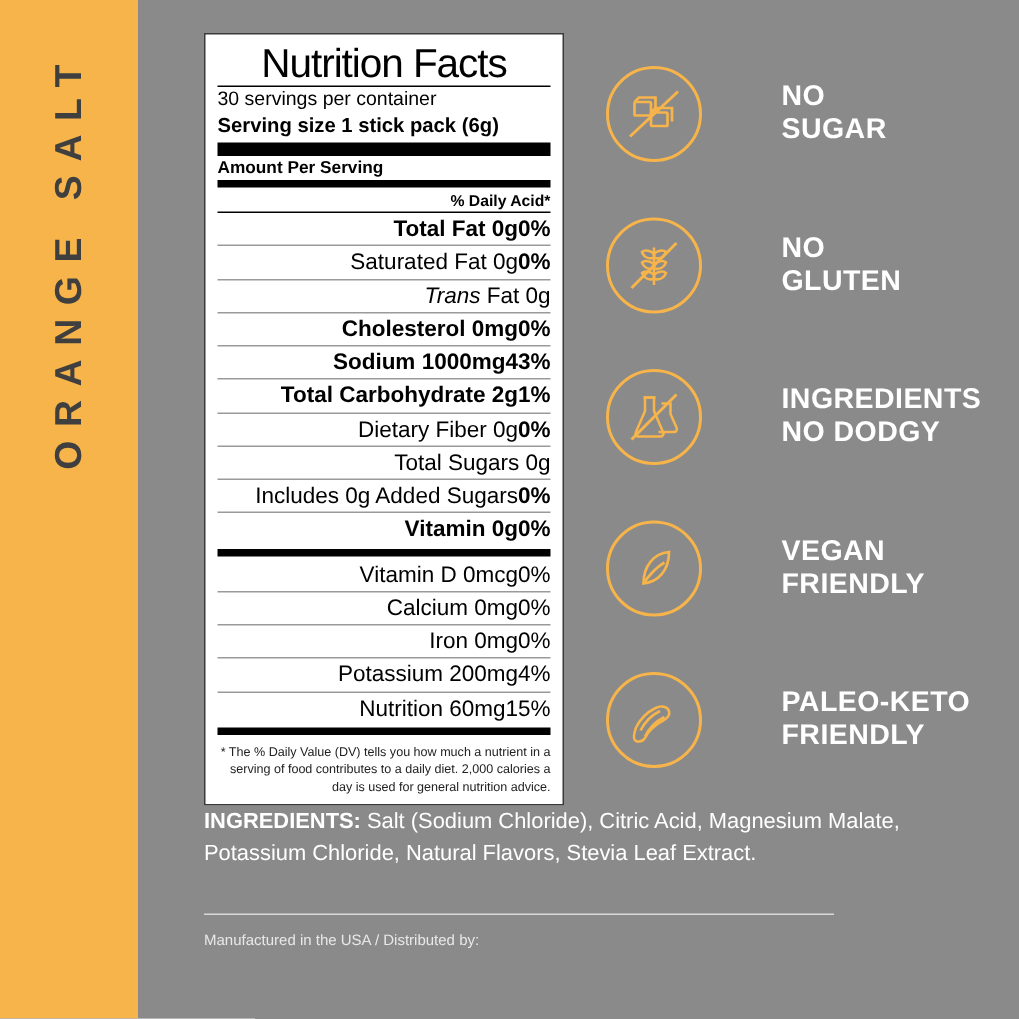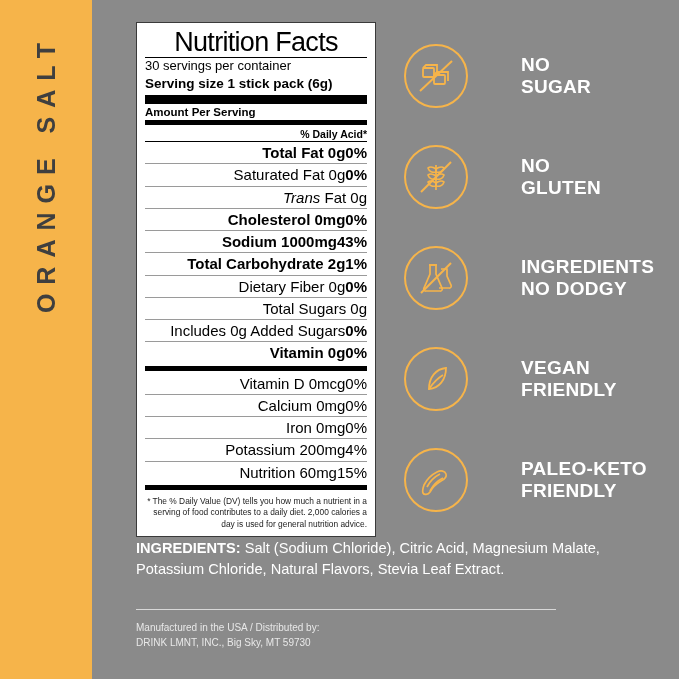--- a/index.html
+++ b/index.html
@@ -342,16 +342,15 @@
   </div>
 
   <div class="ingredients">
     <span class="head">INGREDIENTS:</span><span> Salt (Sodium Chloride), Citric Acid, Magnesium Malate, Potassium Chloride, Natural Flavors, Stevia Leaf Extract.</span>
   </div>
 
   <div class="divider"></div>
 
   <div class="manufactured">
     <div>Manufactured in the USA / Distributed by:</div>
-    <div>DRINK LMNT, INC., Big Sky, MT 59730</div>
   </div>
 
 </div>
 
 </body></html>

